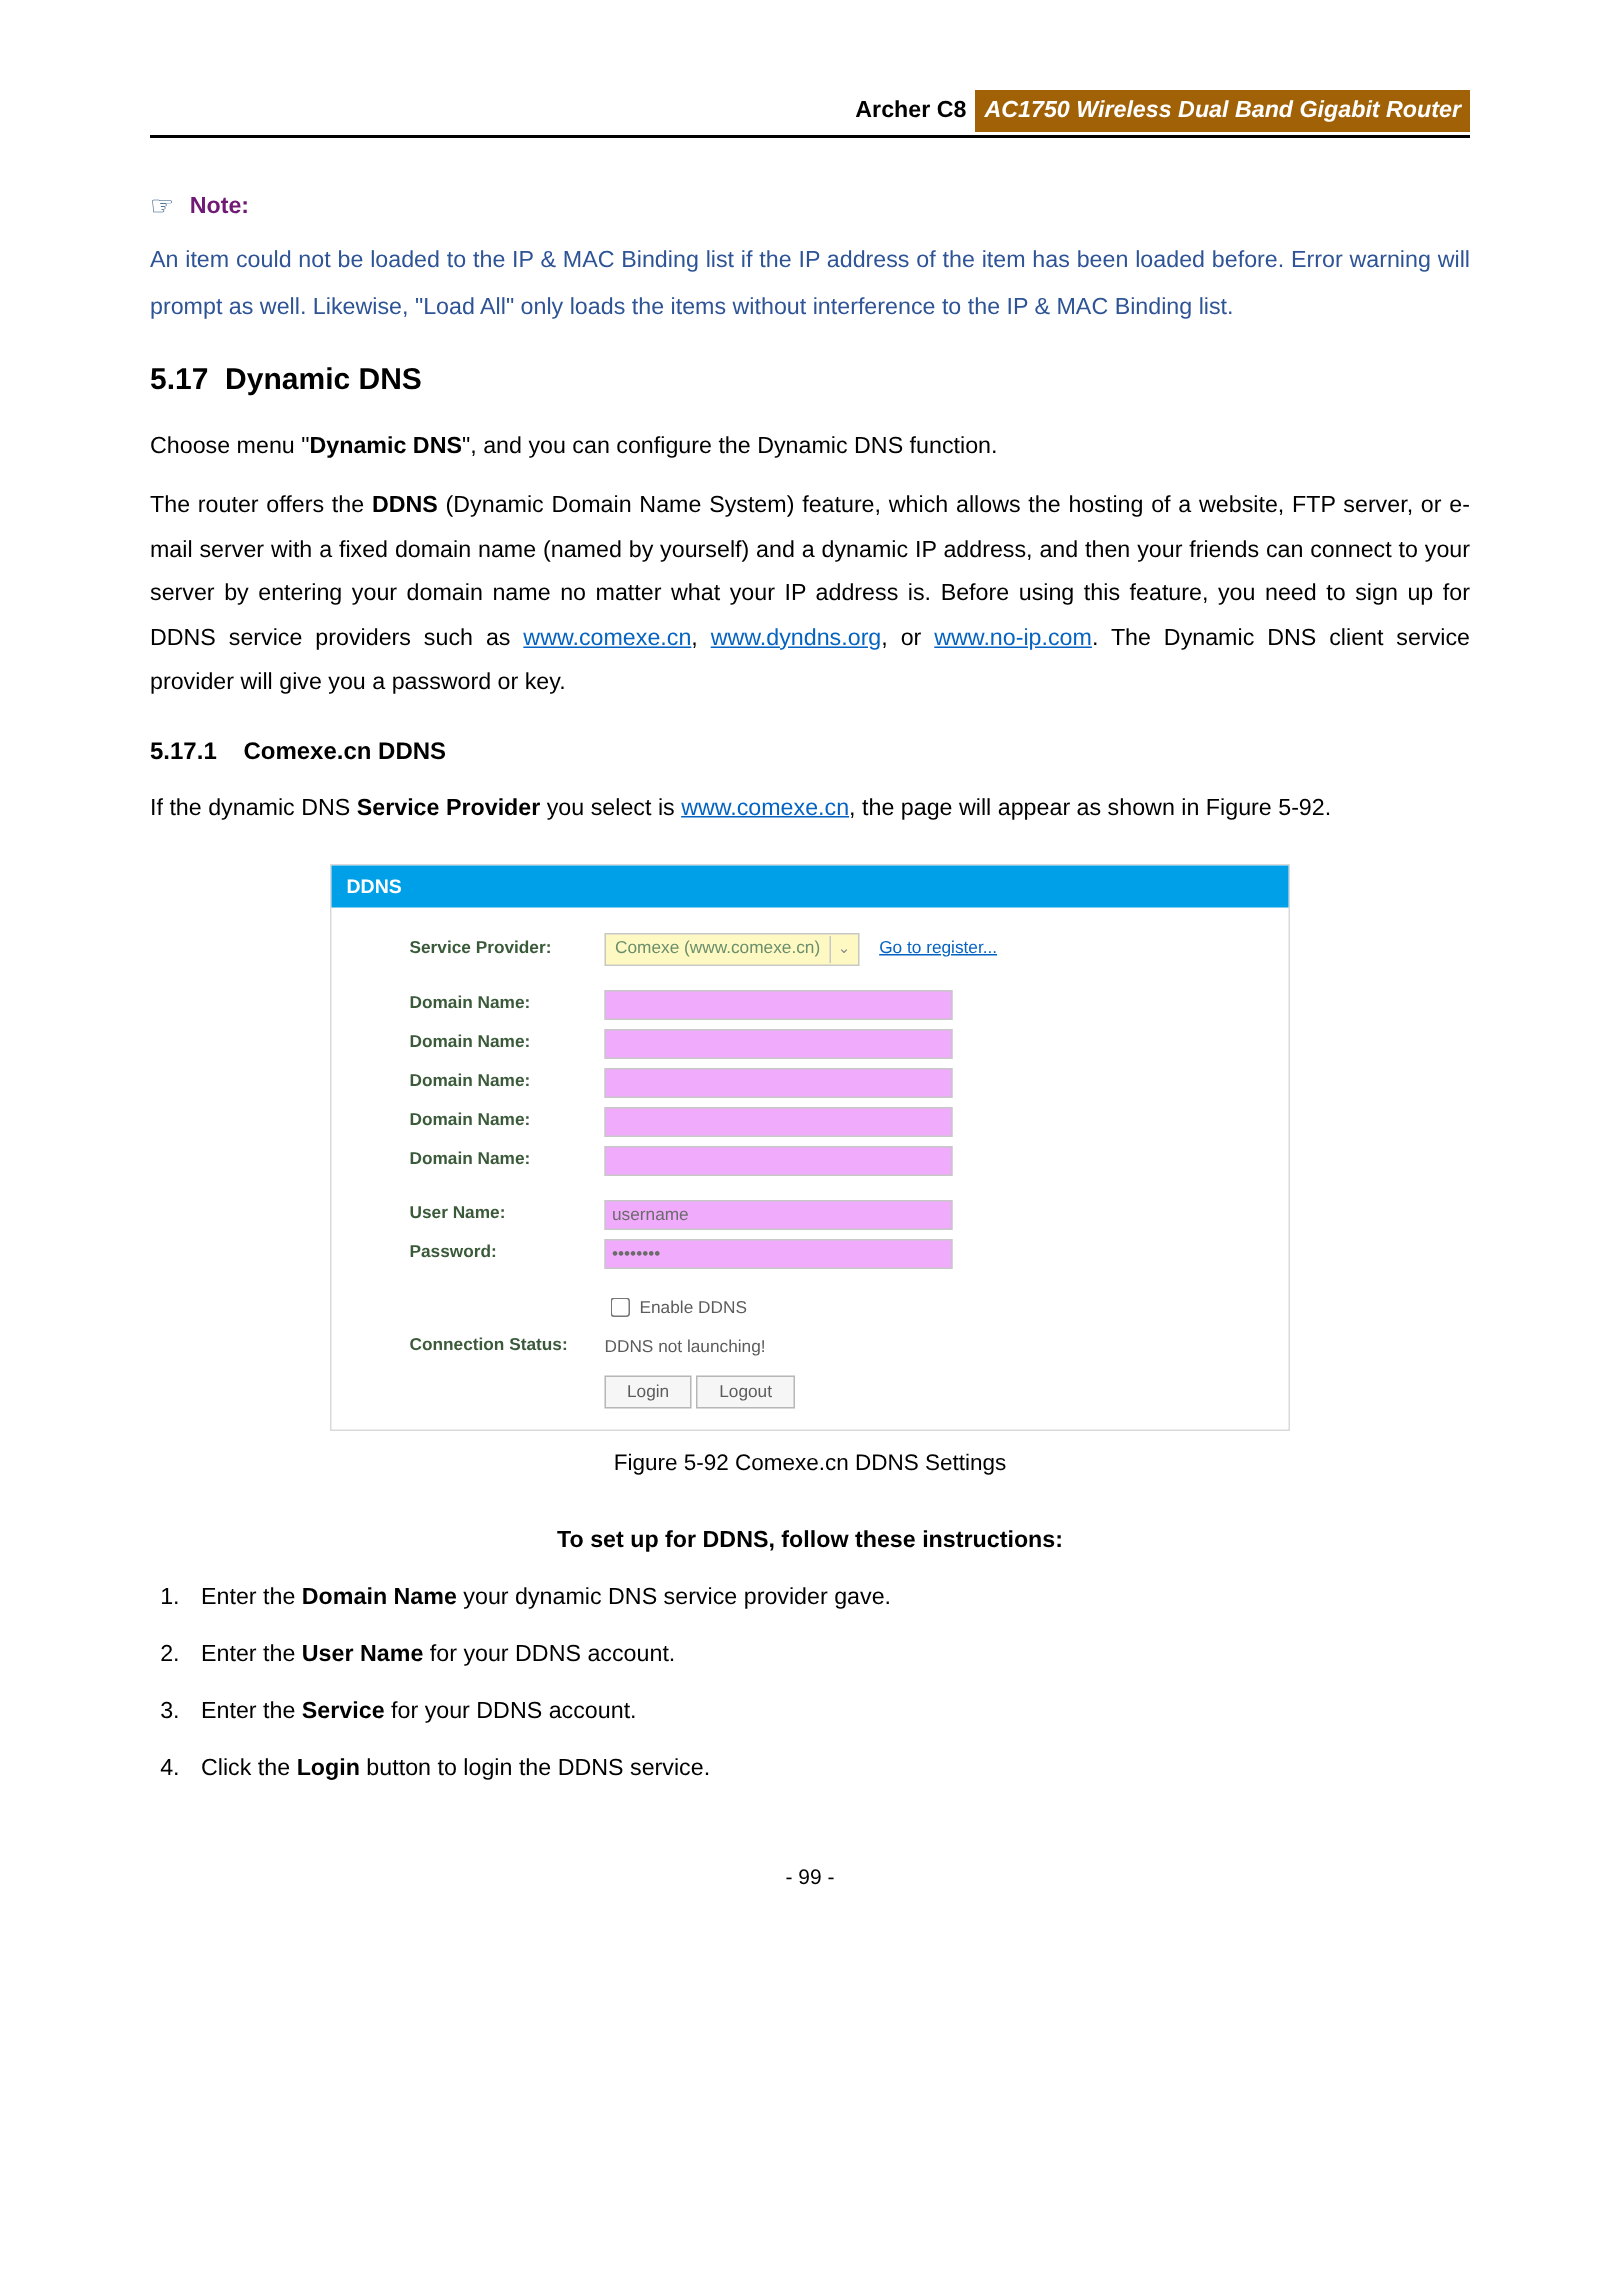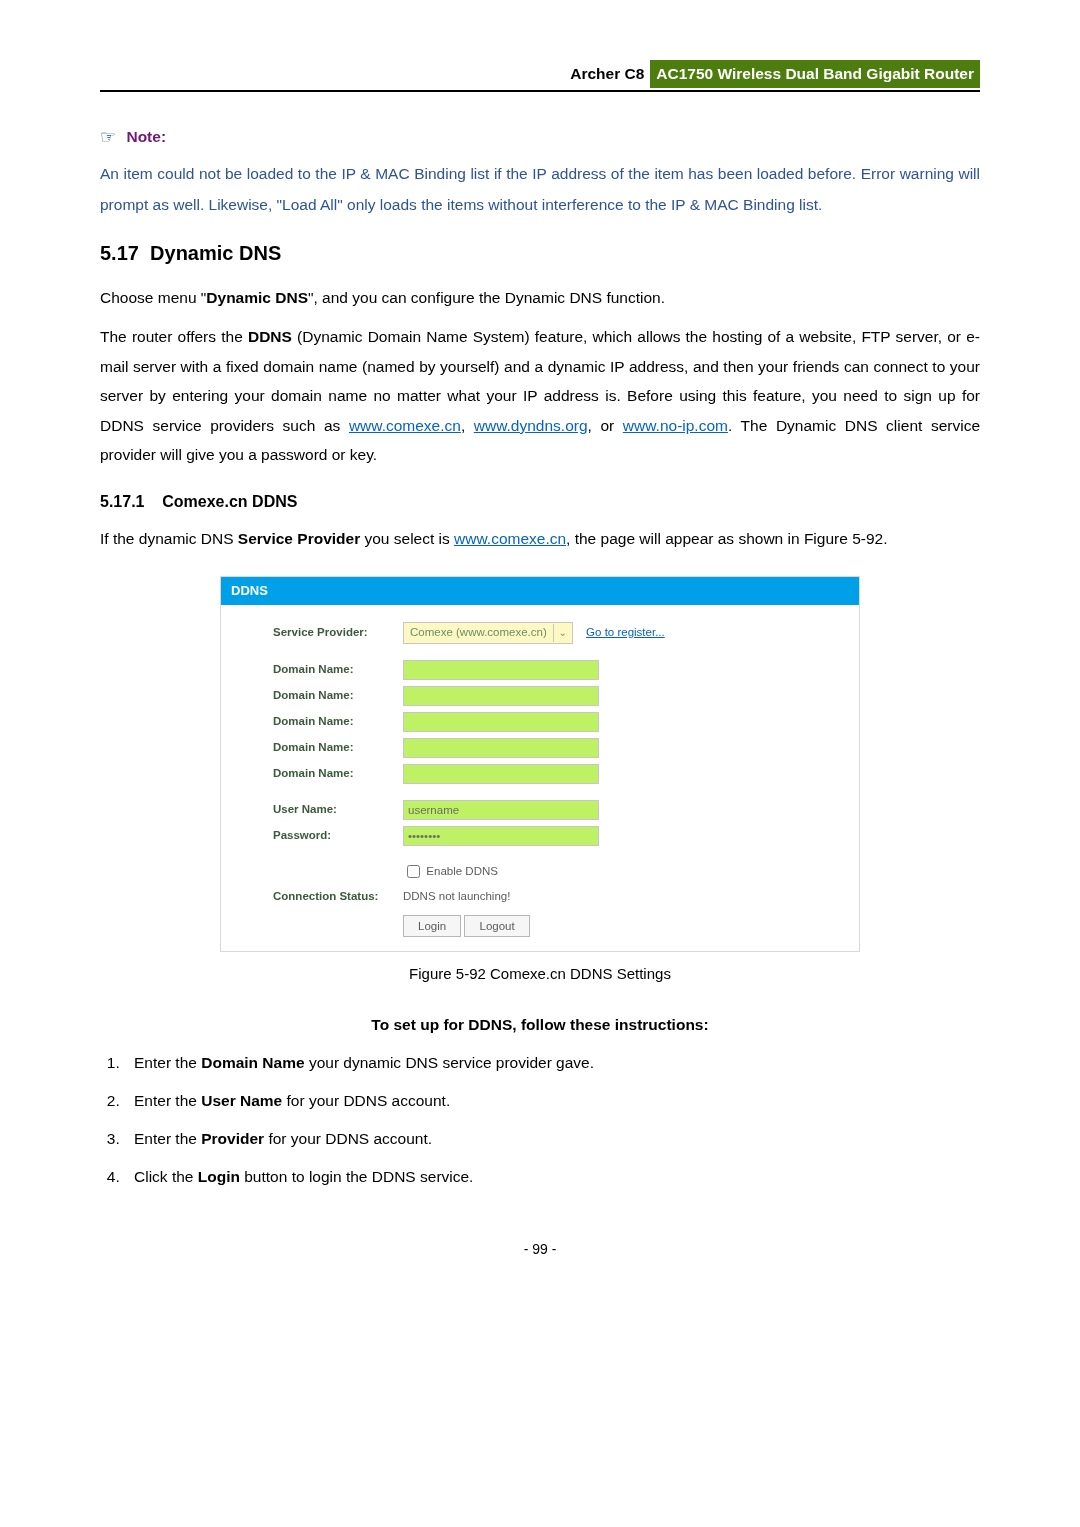--- a/index.html
+++ b/index.html
@@ -19,24 +19,25 @@
       text-align: right;
     }
     .header-inner {
       display: inline-block;
       font-weight: bold;
     }
     .hdr-left {
       padding-right: 6px;
     }
     .hdr-right {
-      background: #4d7c0f;
+      background: #a16207;
       color: #fff;
       padding: 2px 6px;
       display: inline-block;
+      font-style: italic;
     }
     .note-hand {
       color: #1f4e79;
       font-size: 18px;
       vertical-align: middle;
       margin-right: 6px;
     }
     .note-label {
       color: #701a75;
       font-weight: bold;
@@ -102,22 +103,22 @@
     }
     .ddns-field {
       flex: 1;
     }
     .txt {
       height: 20px;
       border: 1px solid #c7c7c7;
       padding: 1px 4px;
       font-size: 11.5px;
       color: #6b6b6b;
-      width: 196px;
-      background: #bef264;
+      width: 232px;
+      background: #f0abfc;
       box-sizing: border-box;
     }
     .sel-box {
       display: inline-flex;
       align-items: center;
       height: 20px;
       border: 1px solid #c7c7c7;
       background: #fef9c3;
     }
     .sel-text {
@@ -297,17 +298,17 @@
   </div>
 </div>
 
 <div class="caption">Figure 5-92 Comexe.cn DDNS Settings</div>
 
 <div class="instr-head">To set up for DDNS, follow these instructions:</div>
 
 <ol class="instr">
   <li><span>Enter the </span><b>Domain Name</b><span> your dynamic DNS service provider gave.</span></li>
   <li><span>Enter the </span><b>User Name</b><span> for your DDNS account.</span></li>
-  <li><span>Enter the </span><b>Provider</b><span> for your DDNS account.</span></li>
+  <li><span>Enter the </span><b>Service</b><span> for your DDNS account.</span></li>
   <li><span>Click the </span><b>Login</b><span> button to login the DDNS service.</span></li>
 </ol>
 
 <div class="page-num">- 99 -</div>
 
 </body></html>

